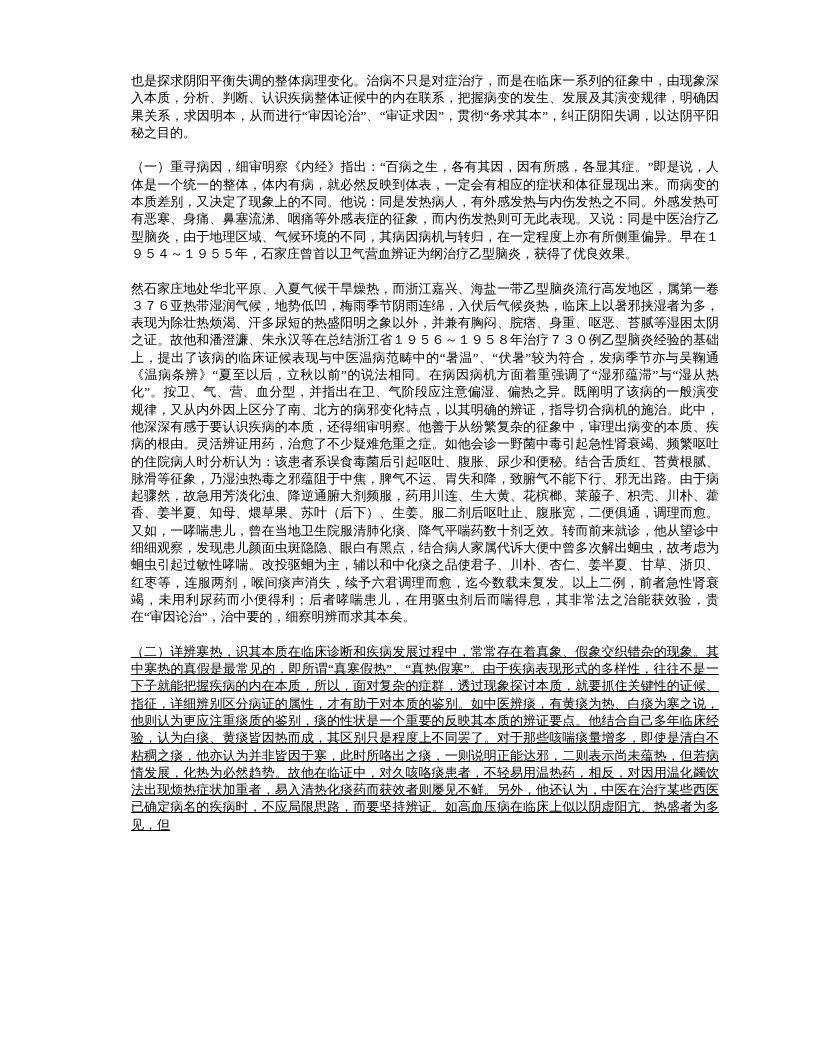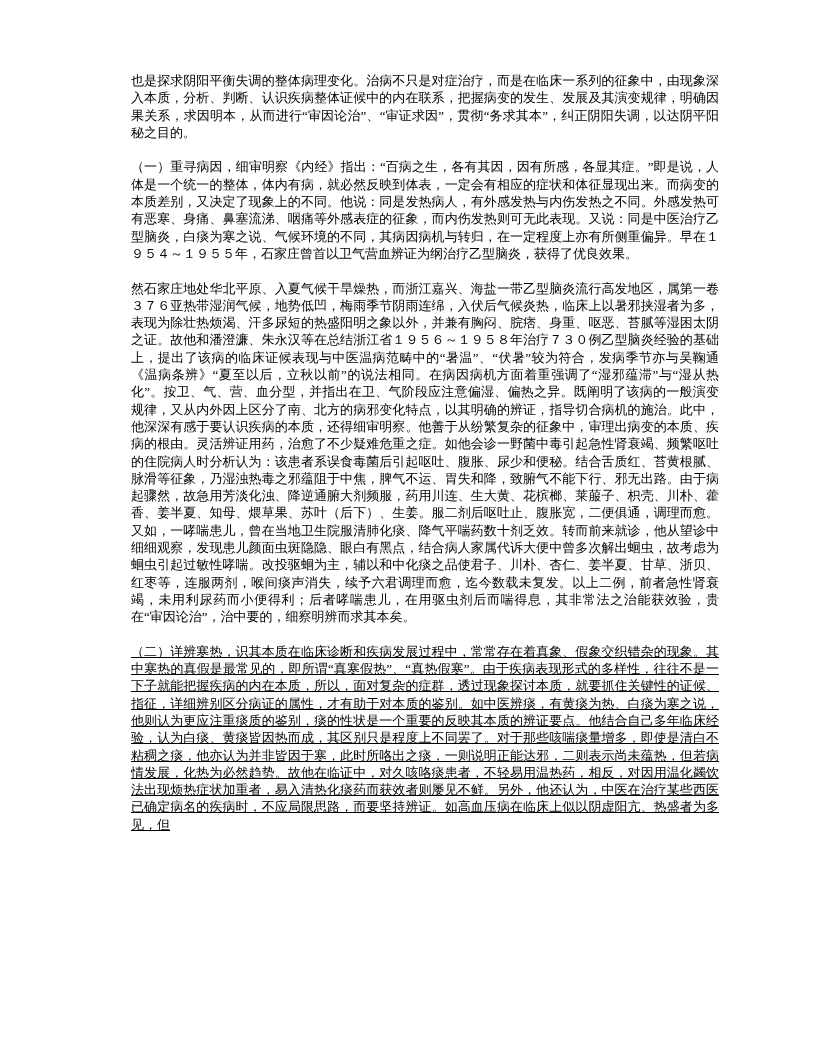--- a/index.html
+++ b/index.html
@@ -35,17 +35,17 @@
     margin-bottom: 0;
     text-decoration: underline;
   }
 </style>
 </head>
 <body>
 
 <div class="page">
   <div class="content">
     <p>也是探求阴阳平衡失调的整体病理变化。治病不只是对症治疗，而是在临床一系列的征象中，由现象深入本质，分析、判断、认识疾病整体证候中的内在联系，把握病变的发生、发展及其演变规律，明确因果关系，求因明本，从而进行“审因论治”、“审证求因”，贯彻“务求其本”，纠正阴阳失调，以达阴平阳秘之目的。</p>
-    <p>（一）重寻病因，细审明察《内经》指出：“百病之生，各有其因，因有所感，各显其症。”即是说，人体是一个统一的整体，体内有病，就必然反映到体表，一定会有相应的症状和体征显现出来。而病变的本质差别，又决定了现象上的不同。他说：同是发热病人，有外感发热与内伤发热之不同。外感发热可有恶寒、身痛、鼻塞流涕、咽痛等外感表症的征象，而内伤发热则可无此表现。又说：同是中医治疗乙型脑炎，白痰为寒之说、气候环境的不同，其病因病机与转归，在一定程度上亦有所侧重偏异。早在１９５４～１９５５年，石家庄曾首以卫气营血辨证为纲治疗乙型脑炎，获得了优良效果。</p>
+    <p>（一）重寻病因，细审明察《内经》指出：“百病之生，各有其因，因有所感，各显其症。”即是说，人体是一个统一的整体，体内有病，就必然反映到体表，一定会有相应的症状和体征显现出来。而病变的本质差别，又决定了现象上的不同。他说：同是发热病人，有外感发热与内伤发热之不同。外感发热可有恶寒、身痛、鼻塞流涕、咽痛等外感表症的征象，而内伤发热则可无此表现。又说：同是中医治疗乙型脑炎，由于地理区域、气候环境的不同，其病因病机与转归，在一定程度上亦有所侧重偏异。早在１９５４～１９５５年，石家庄曾首以卫气营血辨证为纲治疗乙型脑炎，获得了优良效果。</p>
     <p>然石家庄地处华北平原、入夏气候干旱燥热，而浙江嘉兴、海盐一带乙型脑炎流行高发地区，属第一卷３７６亚热带湿润气候，地势低凹，梅雨季节阴雨连绵，入伏后气候炎热，临床上以暑邪挟湿者为多，表现为除壮热烦渴、汗多尿短的热盛阳明之象以外，并兼有胸闷、脘痞、身重、呕恶、苔腻等湿困太阴之证。故他和潘澄濂、朱永汉等在总结浙江省１９５６～１９５８年治疗７３０例乙型脑炎经验的基础上，提出了该病的临床证候表现与中医温病范畴中的“暑温”、“伏暑”较为符合，发病季节亦与吴鞠通《温病条辨》“夏至以后，立秋以前”的说法相同。在病因病机方面着重强调了“湿邪蕴滞”与“湿从热化”。按卫、气、营、血分型，并指出在卫、气阶段应注意偏湿、偏热之异。既阐明了该病的一般演变规律，又从内外因上区分了南、北方的病邪变化特点，以其明确的辨证，指导切合病机的施治。此中，他深深有感于要认识疾病的本质，还得细审明察。他善于从纷繁复杂的征象中，审理出病变的本质、疾病的根由。灵活辨证用药，治愈了不少疑难危重之症。如他会诊一野菌中毒引起急性肾衰竭、频繁呕吐的住院病人时分析认为：该患者系误食毒菌后引起呕吐、腹胀、尿少和便秘。结合舌质红、苔黄根腻、脉滑等征象，乃湿浊热毒之邪蕴阻于中焦，脾气不运、胃失和降，致腑气不能下行、邪无出路。由于病起骤然，故急用芳淡化浊、降逆通腑大剂频服，药用川连、生大黄、花槟榔、莱菔子、枳壳、川朴、藿香、姜半夏、知母、煨草果、苏叶（后下）、生姜。服二剂后呕吐止、腹胀宽，二便俱通，调理而愈。又如，一哮喘患儿，曾在当地卫生院服清肺化痰、降气平喘药数十剂乏效。转而前来就诊，他从望诊中细细观察，发现患儿颜面虫斑隐隐、眼白有黑点，结合病人家属代诉大便中曾多次解出蛔虫，故考虑为蛔虫引起过敏性哮喘。改投驱蛔为主，辅以和中化痰之品使君子、川朴、杏仁、姜半夏、甘草、浙贝、红枣等，连服两剂，喉间痰声消失，续予六君调理而愈，迄今数载未复发。以上二例，前者急性肾衰竭，未用利尿药而小便得利；后者哮喘患儿，在用驱虫剂后而喘得息，其非常法之治能获效验，贵在“审因论治”，治中要的，细察明辨而求其本矣。</p>
     <p>（二）详辨寒热，识其本质在临床诊断和疾病发展过程中，常常存在着真象、假象交织错杂的现象。其中寒热的真假是最常见的，即所谓“真寒假热”、“真热假寒”。由于疾病表现形式的多样性，往往不是一下子就能把握疾病的内在本质，所以，面对复杂的症群，透过现象探讨本质，就要抓住关键性的证候、指征，详细辨别区分病证的属性，才有助于对本质的鉴别。如中医辨痰，有黄痰为热、白痰为寒之说，他则认为更应注重痰质的鉴别，痰的性状是一个重要的反映其本质的辨证要点。他结合自己多年临床经验，认为白痰、黄痰皆因热而成，其区别只是程度上不同罢了。对于那些咳喘痰量增多，即使是清白不粘稠之痰，他亦认为并非皆因于寒，此时所咯出之痰，一则说明正能达邪，二则表示尚未蕴热，但若病情发展，化热为必然趋势。故他在临证中，对久咳咯痰患者，不轻易用温热药，相反，对因用温化蠲饮法出现烦热症状加重者，易入清热化痰药而获效者则屡见不鲜。另外，他还认为，中医在治疗某些西医已确定病名的疾病时，不应局限思路，而要坚持辨证。如高血压病在临床上似以阴虚阳亢、热盛者为多见，但</p>
   </div>
 </div>
 
 </body></html>

